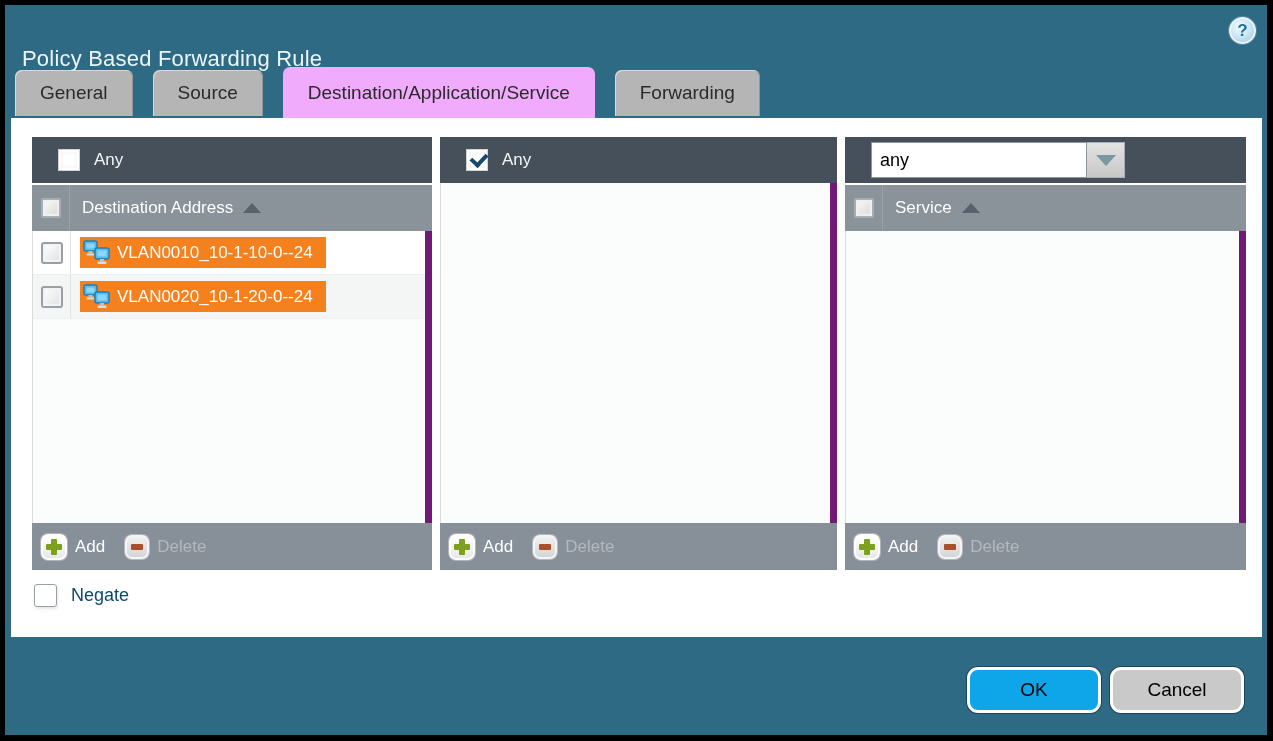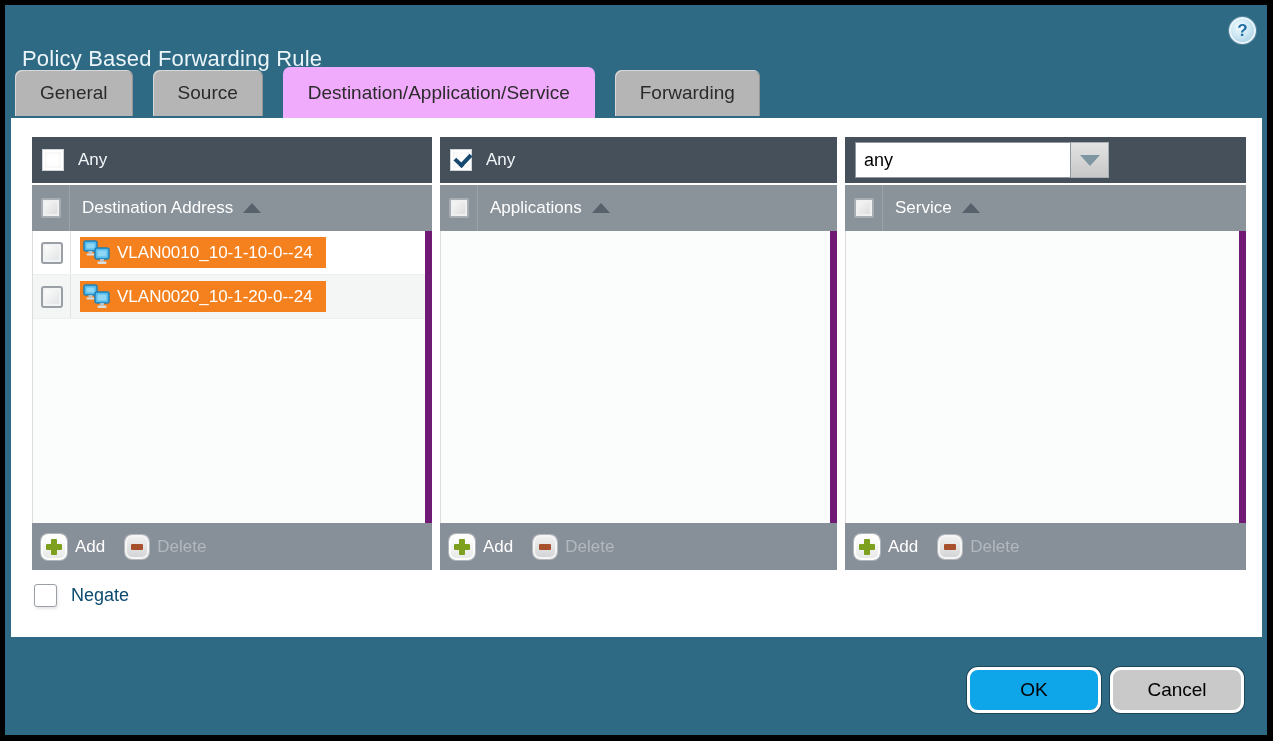--- a/index.html
+++ b/index.html
@@ -25,21 +25,21 @@
   .tab.active { height:51px; line-height:51px; background:#f0abfc; box-shadow:none; }
 
   
   .content { position:absolute; left:6px; top:113px; width:1251px; height:519px; background:#FFFFFF; }
 
   .panel { position:absolute; top:19px; height:433px; display:flex; flex-direction:column; }
   .panel-1 { left:21px;  width:400px; }
   .panel-2 { left:429px; width:397px; }
   .panel-3 { left:834px; width:401px; }
 
-  .panel-top { height:46px; background:#45505A; display:flex; align-items:center; padding-left:10px; flex:0 0 auto; }
+  .panel-top { height:46px; background:#45505A; display:flex; align-items:center; padding-left:26px; flex:0 0 auto; }
 
   .checkbox { width:22px; height:22px; background:#fff; border:1px solid #cfd4d8;
               box-shadow:inset 0 0 0 2px #fff, inset 0 0 6px rgba(0,0,0,0.12); position:relative; cursor:pointer; }
   .checkbox.checked::after { content:""; position:absolute; left:4px; top:3px; width:12px; height:7px;
               border-left:4px solid #17486D; border-bottom:4px solid #17486D; transform:rotate(-47deg); }
   .any-label { color:#F2F5F7; font-size:17px; margin-left:14px; }
 
   .combo { display:flex; align-items:center; }
   .combo-input { width:216px; height:36px; background:#fff; border:1px solid #8f979d;
                  font-size:18px; color:#000; display:flex; align-items:center; padding-left:8px; cursor:text; }
@@ -176,27 +176,20 @@
             <span class="delete-label">Delete</span>
           </div>
         </div>
       </div>
 
       <div class="panel panel-2">
         <div class="panel-top">
           <div class="checkbox checked"></div>
           <div class="any-label">Any</div>
         </div>
-        <div class="col-header">
-          <div class="check-cell">
-            <div class="col-checkbox"></div>
-          </div>
-          <div class="col-label">Applications</div>
-          <div class="sort-asc"></div>
-        </div>
         <div class="panel-body"></div>
         <div class="panel-toolbar">
           <div class="tool-btn">
             <span class="icon-plus">
                 <span class="pbar h"></span>
                 <span class="pbar v"></span>
               </span>
             <span class="add-label">Add</span>
           </div>
           <div class="tool-btn">

